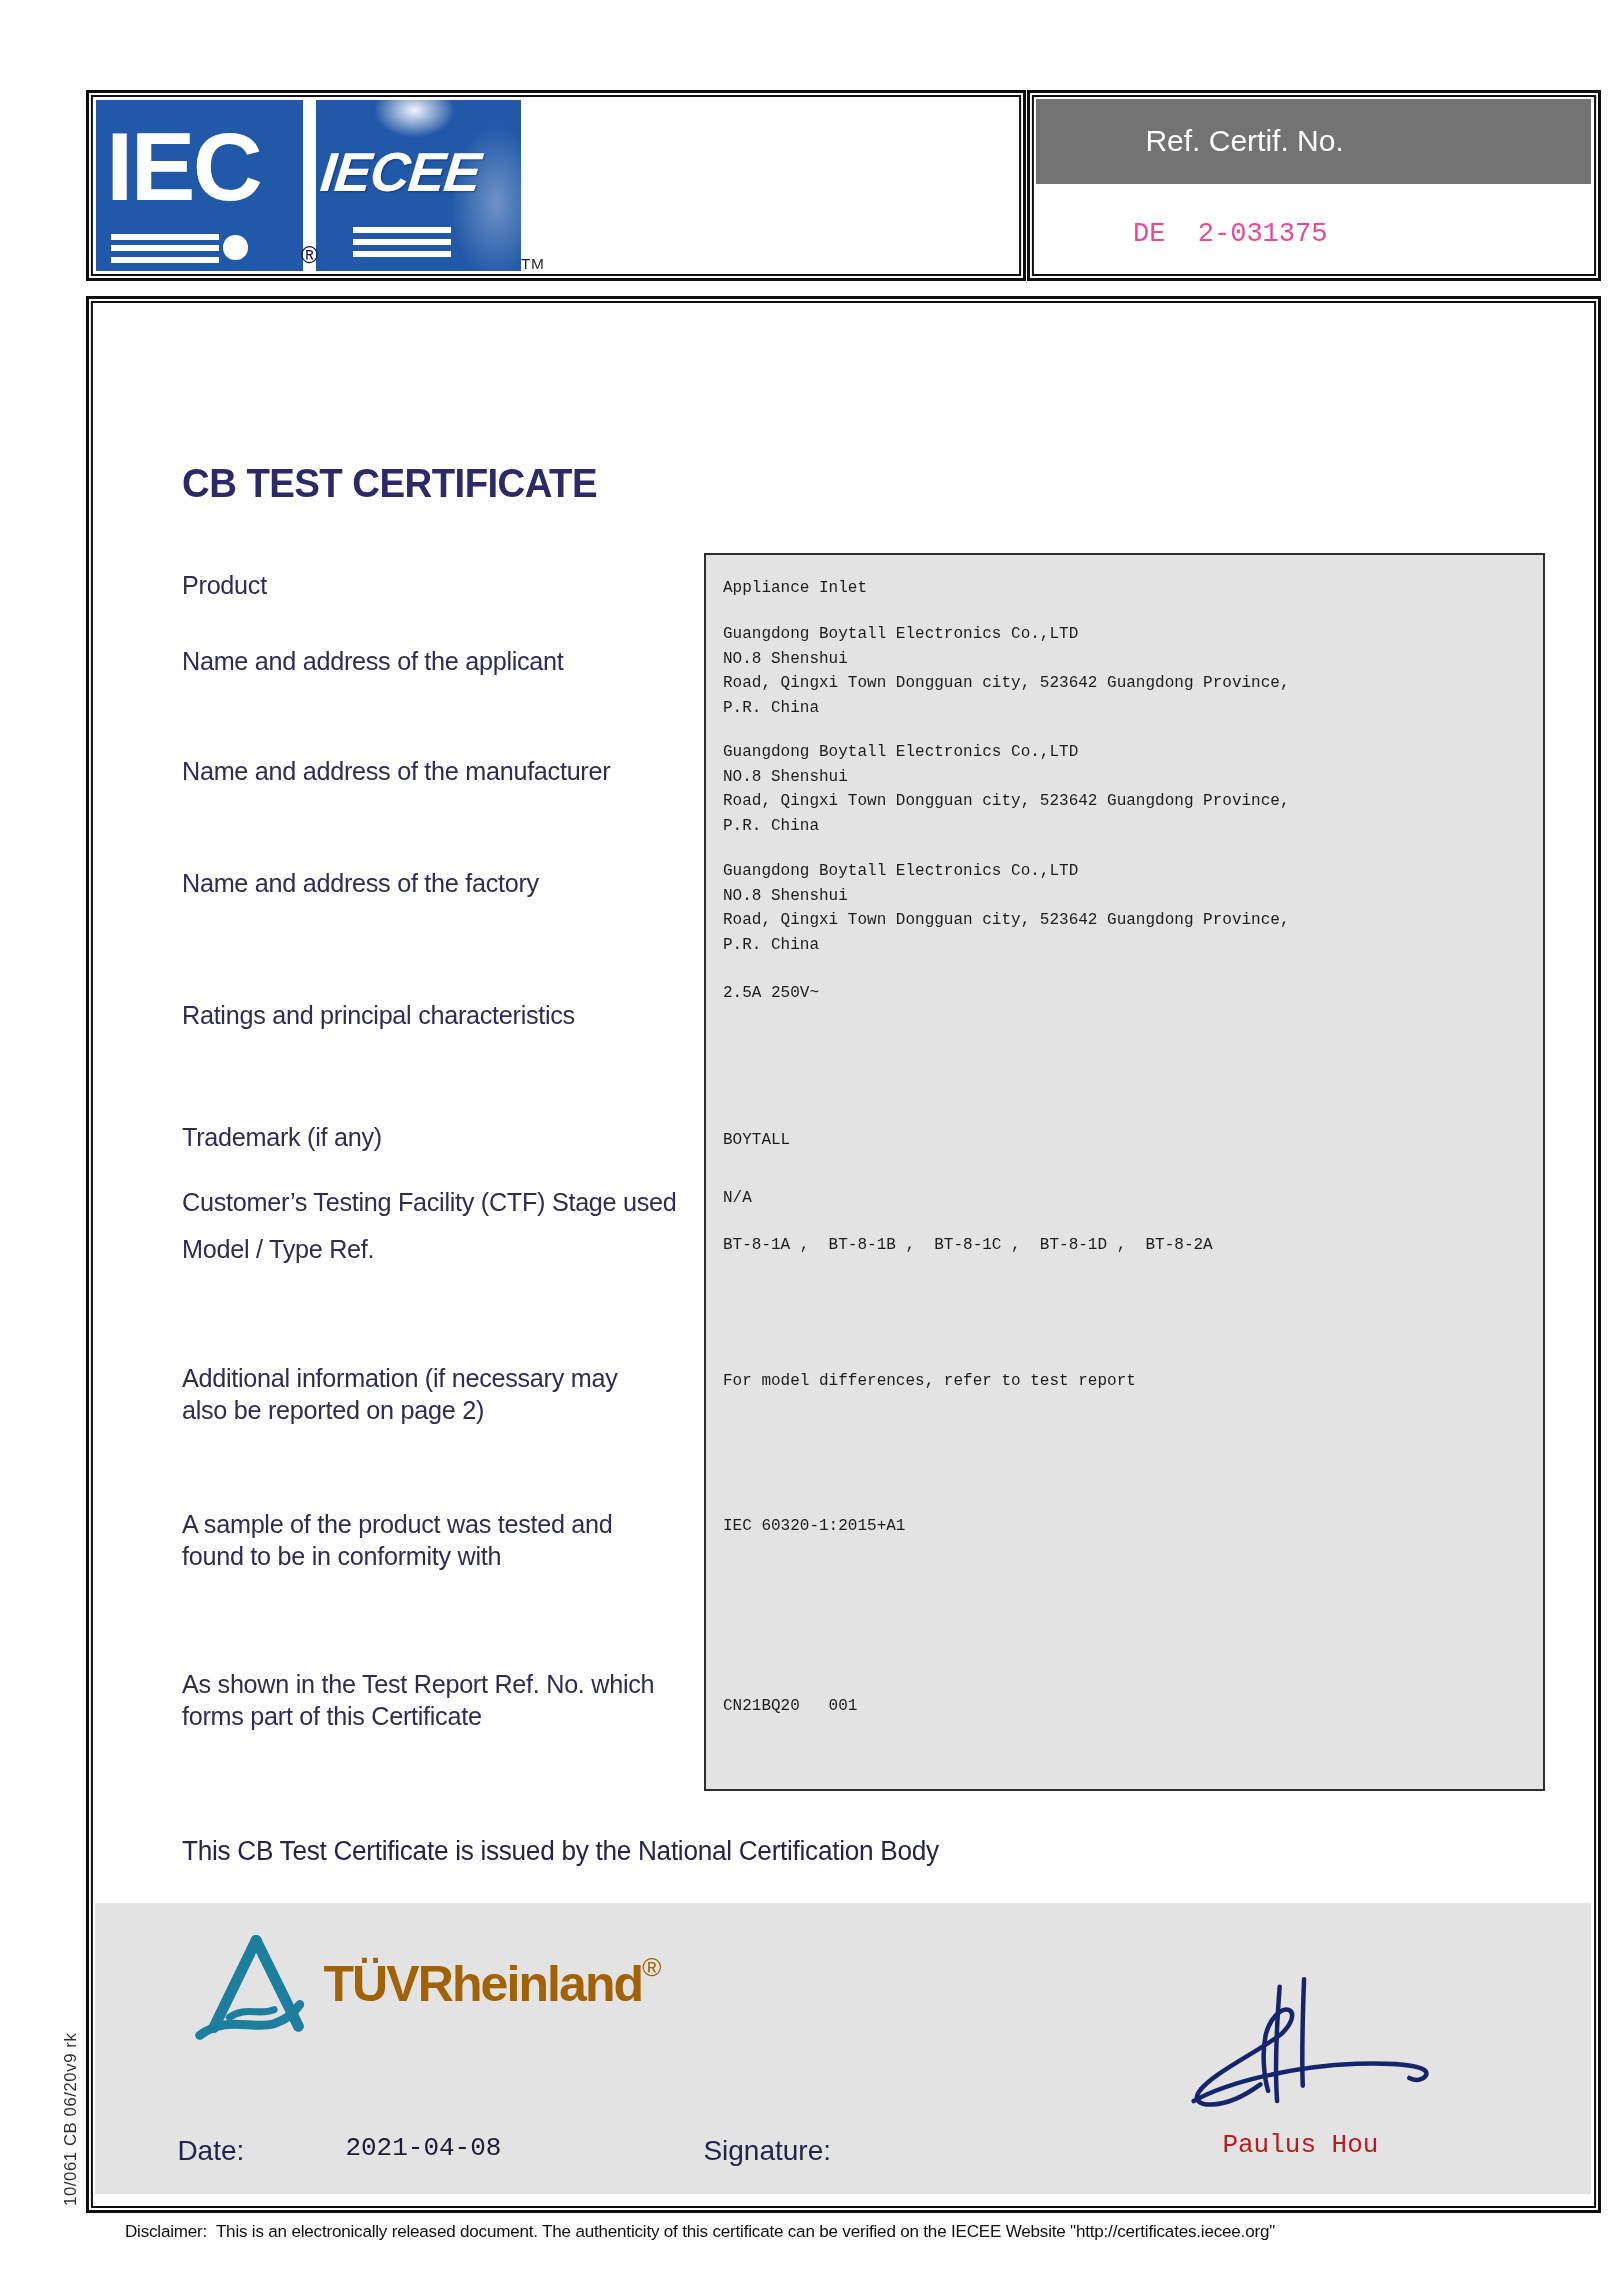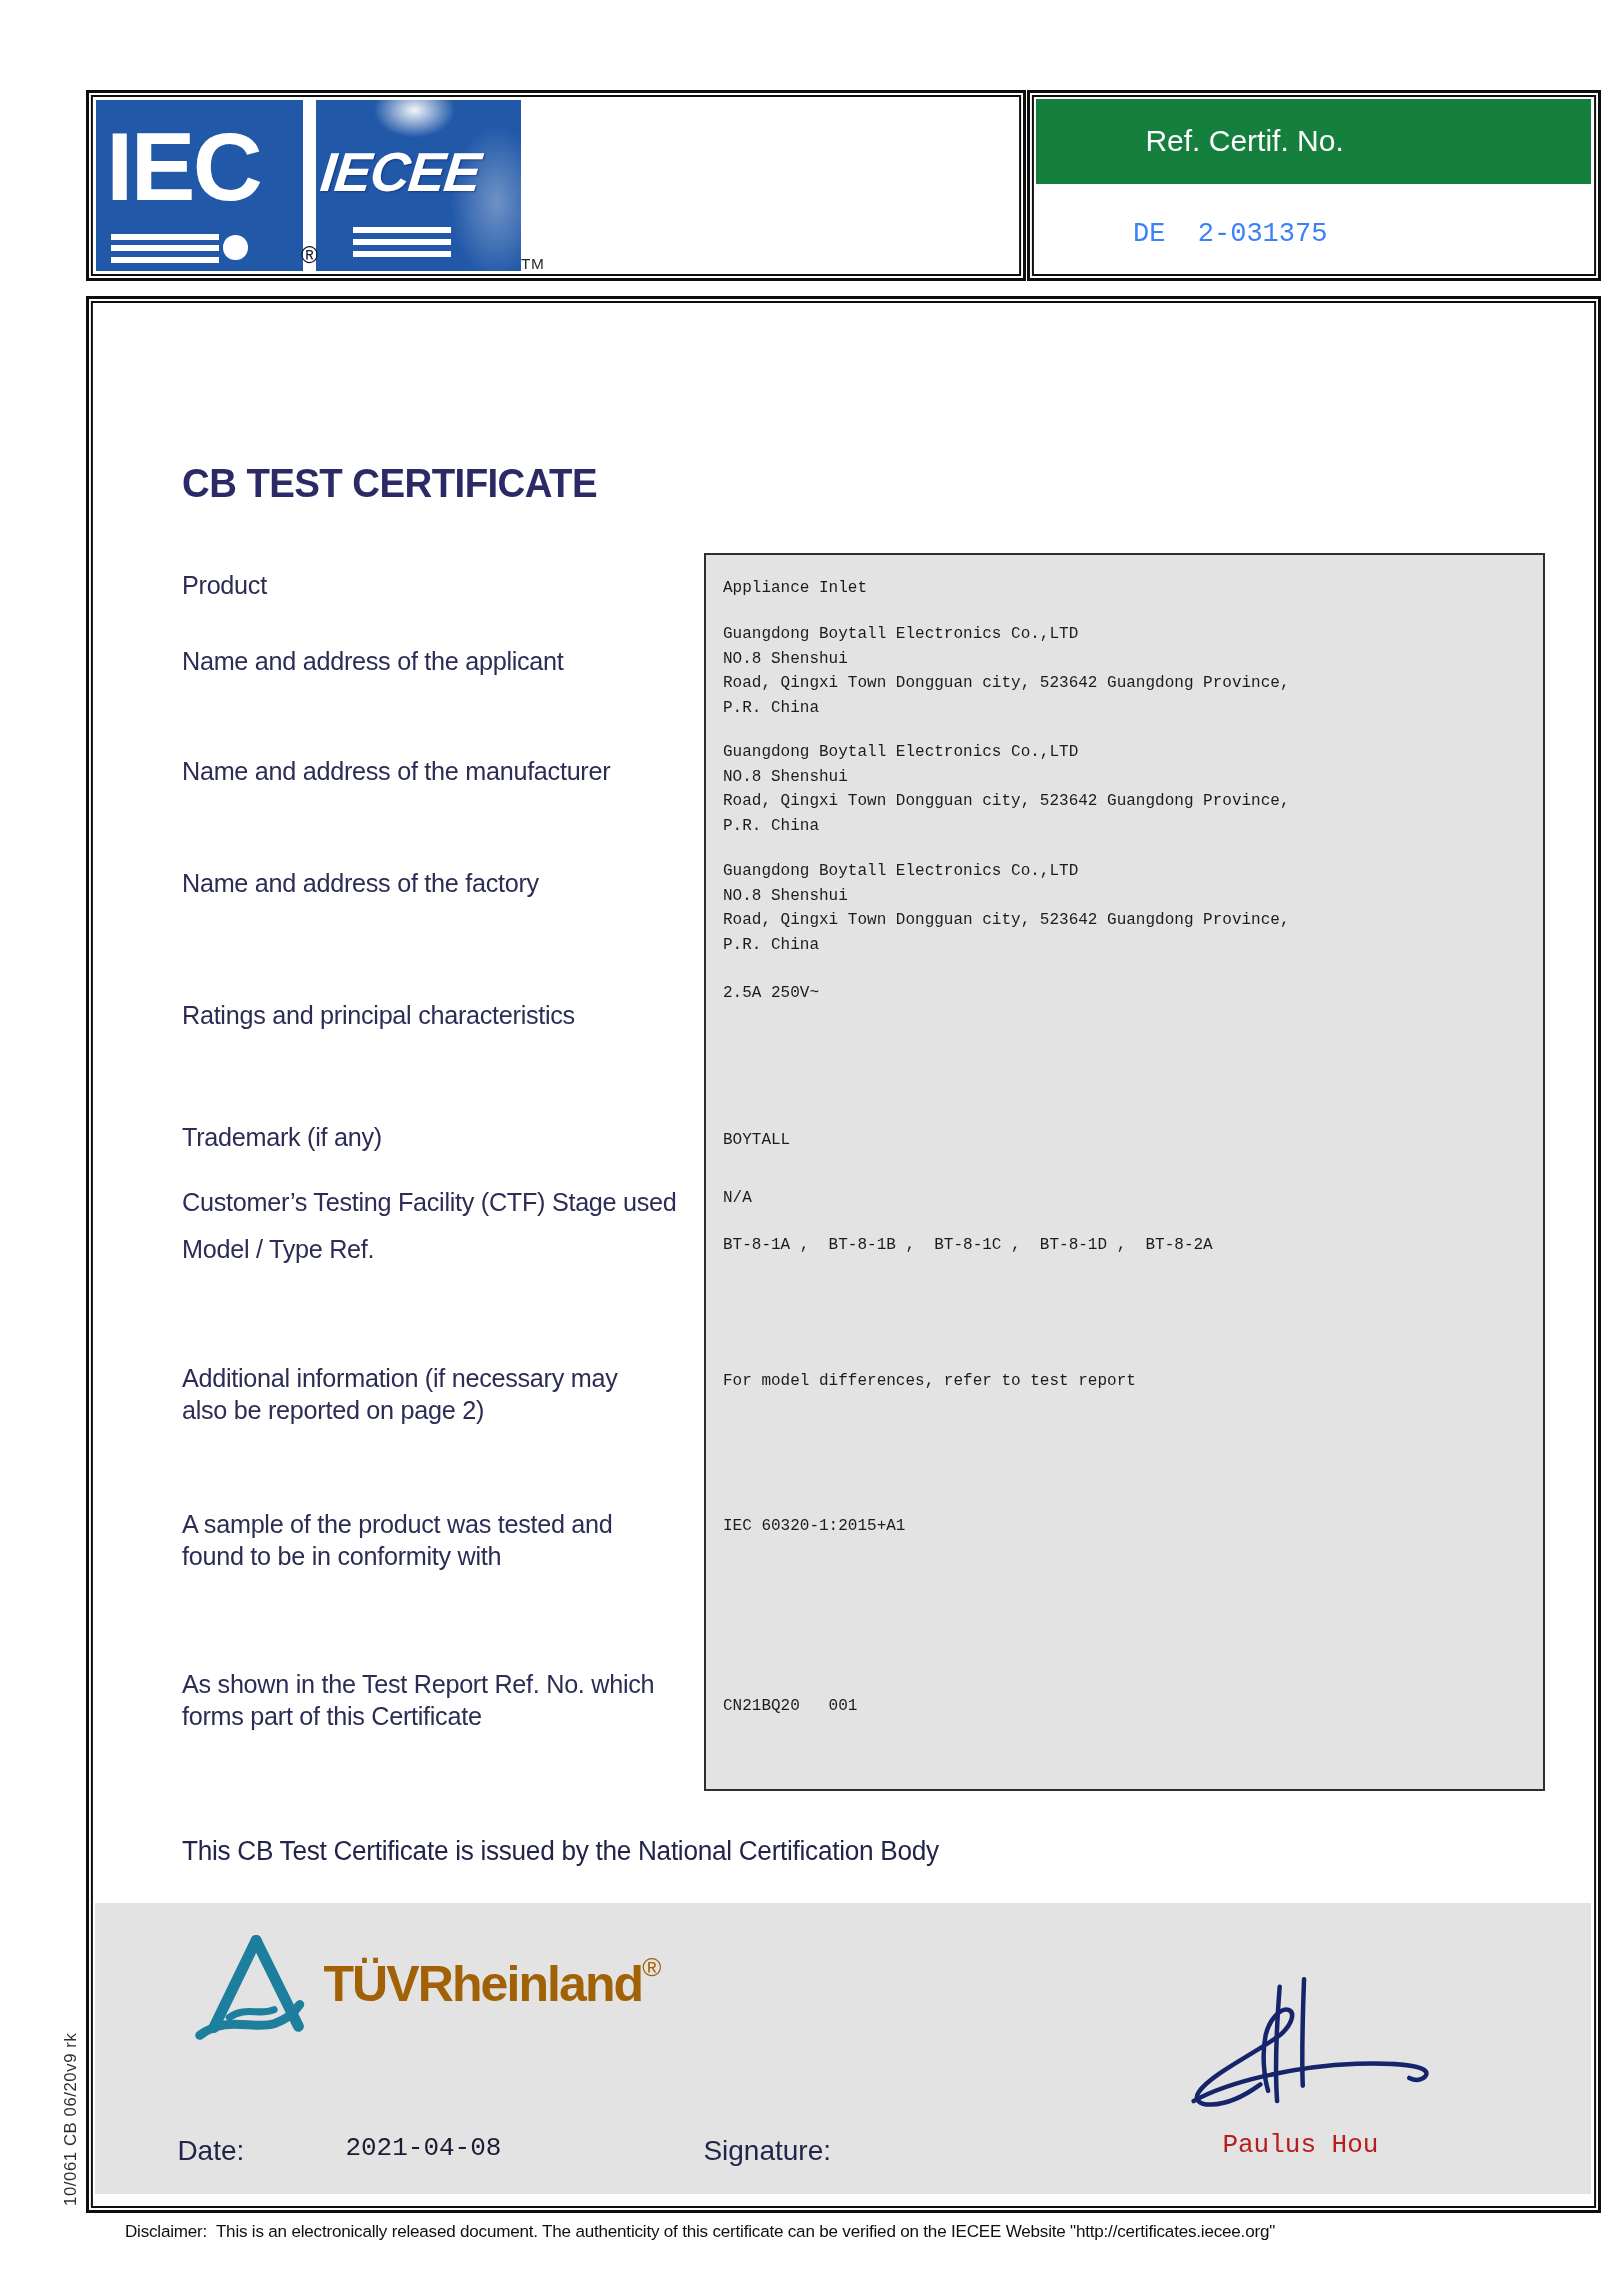--- a/index.html
+++ b/index.html
@@ -23,23 +23,23 @@
   .iec-dot{left:127px;top:135px;width:24.5px;height:24.5px;border-radius:50%;background:#ffffff;}
   .iecee-logo{left:227px;top:7px;width:205px;height:171px;
     background:radial-gradient(ellipse 58px 39px at 48% 6%,rgba(255,255,255,.95),rgba(255,255,255,0) 70%),
                radial-gradient(ellipse 77px 129px at 88% 60%,rgba(255,255,255,.35),rgba(255,255,255,0) 60%),
                #2158a8;}
   .iecee-word{left:5.1px;top:45px;font-size:55px;font-weight:bold;font-style:italic;color:#ffffff;
     letter-spacing:-1.3px;transform:skewX(-6deg);line-height:1;text-shadow:1.3px 1.3px 1.9px rgba(0,0,60,.35);}
   .iecee-bar{height:5.8px;background:#ffffff;}
   .reg-mark{left:212px;top:149px;font-size:23px;color:#14142a;}
   .tm-mark{left:432px;top:162px;font-size:15.4px;color:#2a2a2a;letter-spacing:0.6px;}
-  .ref-header{left:6.4px;top:6.4px;width:555px;height:85px;background:#15803d;}
+  .ref-header{left:6.4px;top:6.4px;width:555px;height:85px;background:#737373;}
   .ref-header-text{left:109px;top:24.5px;font-size:30px;color:#ffffff;letter-spacing:0;}
-  .ref-value{left:103px;top:126px;font-family:"Liberation Mono",monospace;font-size:27px;color:#3b82f6;white-space:pre;}
+  .ref-value{left:103px;top:126px;font-family:"Liberation Mono",monospace;font-size:27px;color:#ec4899;white-space:pre;}
   
   #main-box{left:58px;top:296px;width:1509px;height:1911px;}
   .banner{left:9px;top:9px;width:1491px;height:144px;background:#1e5aa9;}
   .banner-text{left:75px;top:39px;font-size:29px;color:#ffffff;line-height:44px;white-space:pre-line;
     transform:scaleX(.97);transform-origin:0 0;}
   .doc-title{left:93px;top:162px;font-size:40px;font-weight:bold;color:#2b2a66;letter-spacing:-0.6px;
     transform:scaleX(.96);transform-origin:0 0;}
   .grey-box{left:615px;top:254px;width:837px;height:1234px;background:#e3e3e3;border:2.6px solid #2e2e2e;}
   .lbl{position:absolute;left:93px;font-size:26px;color:#2c2c55;letter-spacing:-0.3px;line-height:32px;
     white-space:pre-line;transform:scaleX(.97);transform-origin:0 0;}

